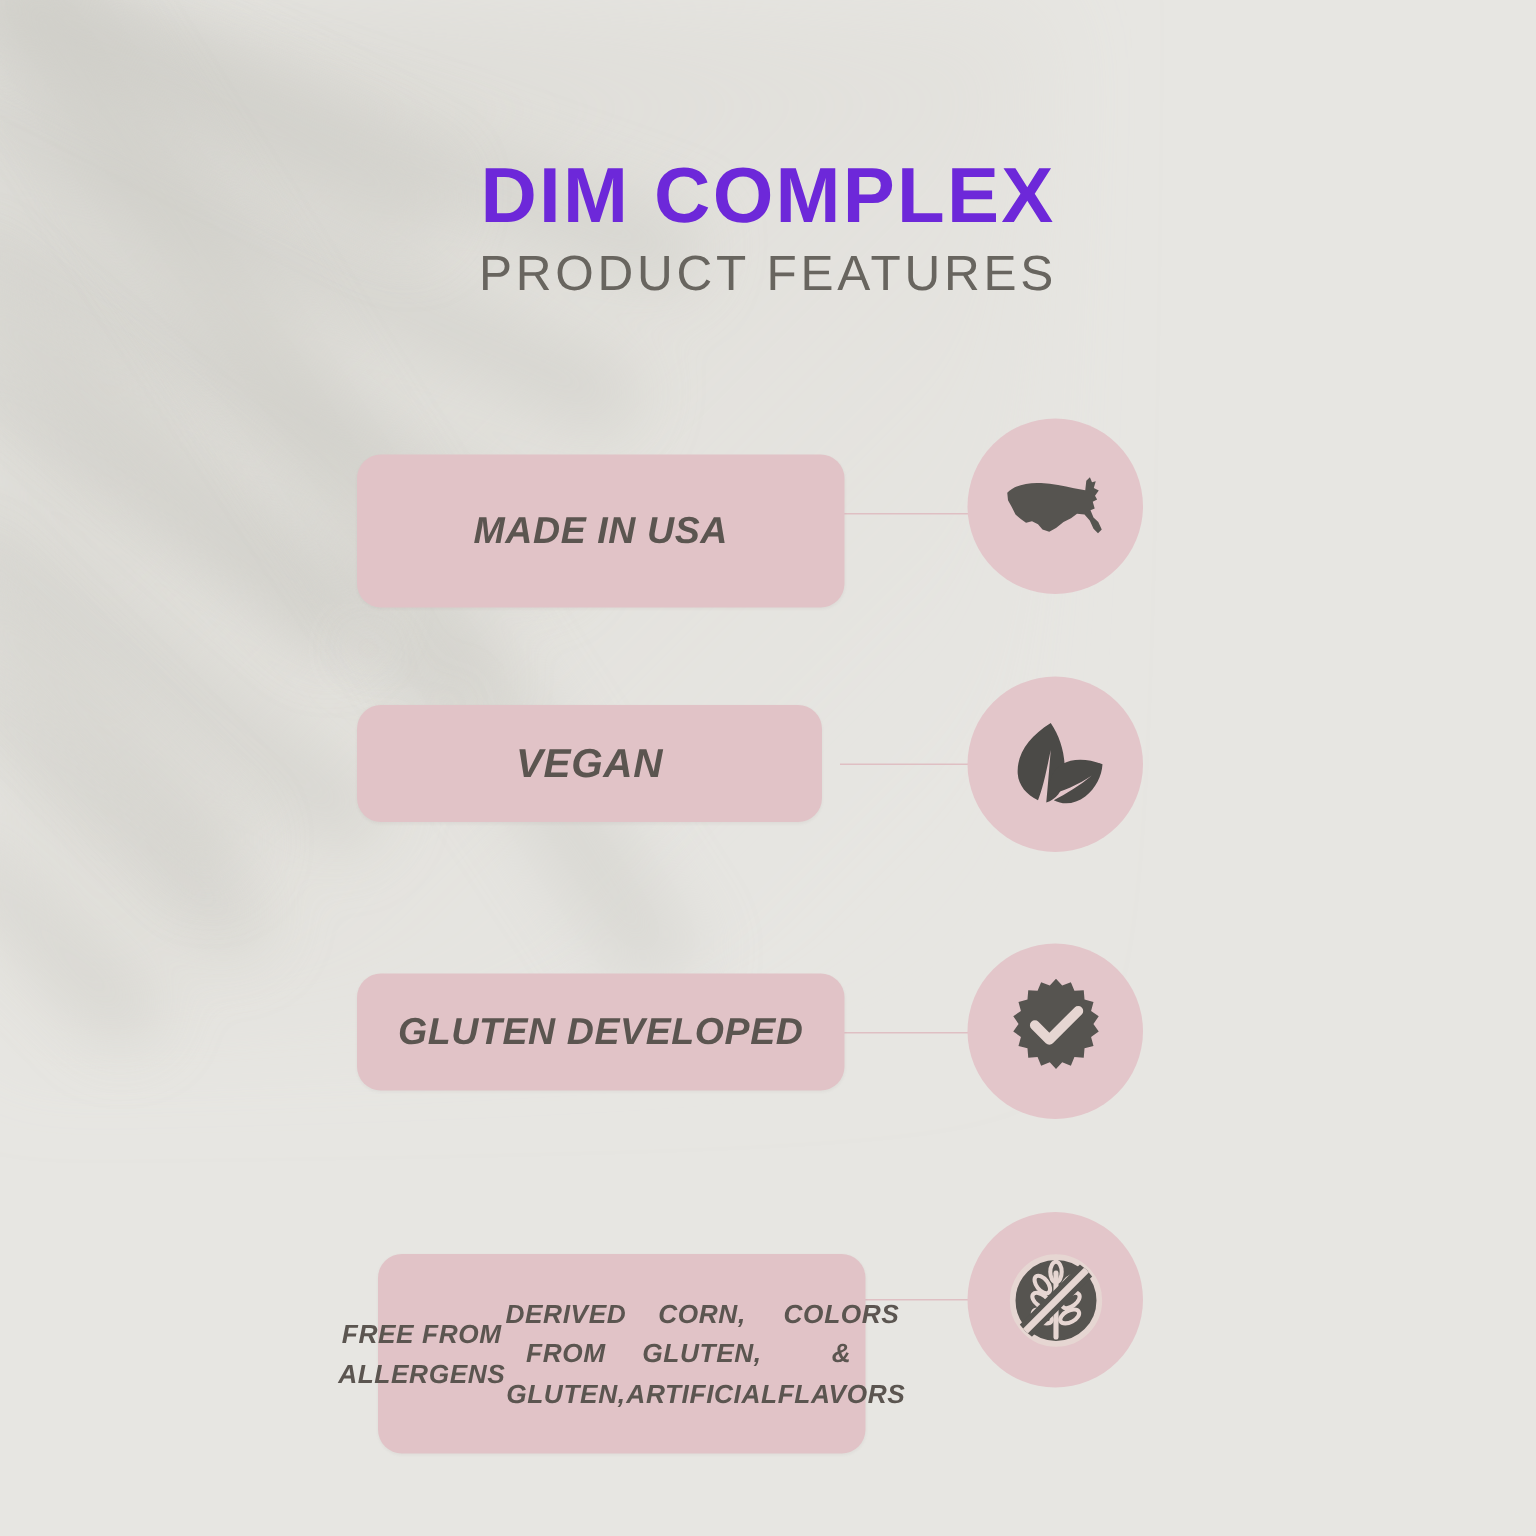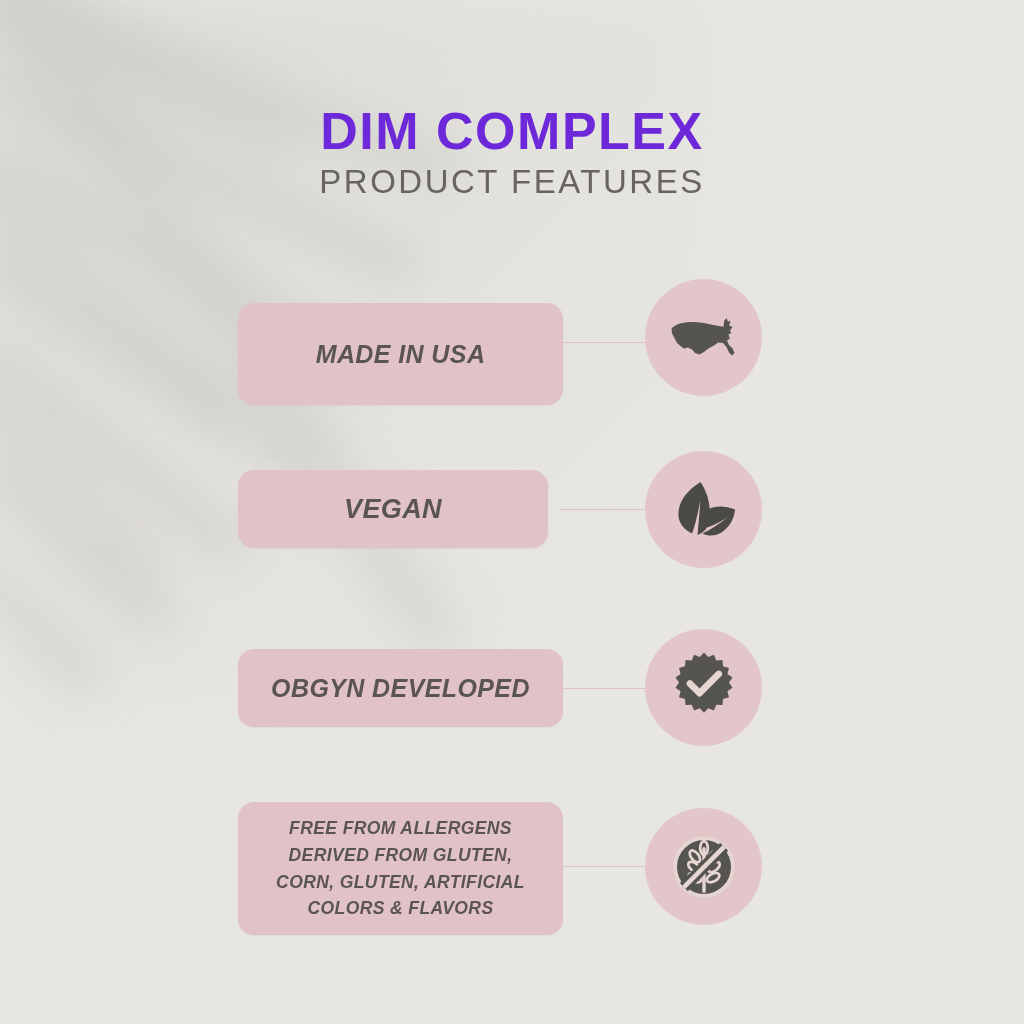--- a/index.html
+++ b/index.html
@@ -162,21 +162,21 @@
                    C39 58 47 57 53.5 52 C60.5 46.5 64.5 38.5 65 30.5 Z"></path>
         </svg>
       </span>
     </div>
   </div>
 
   <div class="row">
     <div class="connector" style="top:688px;"></div>
 
     <div class="pill pill-3" style="top:649px; width:325px; height:78px;">
-      <span class="pill-label">OBGYN DEVELOPED</span>
+      <span class="pill-label">GLUTEN DEVELOPED</span>
     </div>
 
     <div class="circle" style="left:645px; top:629px; width:117px; height:117px;">
       <span>
         <svg width="74" height="74" viewBox="0 0 100 100" xmlns="http://www.w3.org/2000/svg">
           <path id="starburst" fill="#565450" d="M50 2
             L55.6 8.1 L63.4 5.1 L66.6 12.8 L75 12.3 L75.7 20.7 L83.8 22.9
             L81.6 31 L88.5 35.8 L83.7 42.7 L88.5 49.6 L81.6 54.4 L83.8 62.5
             L75.7 64.7 L75 73.1 L66.6 72.6 L63.4 80.3 L55.6 77.3 L50 83.4
             L44.4 77.3 L36.6 80.3 L33.4 72.6 L25 73.1 L24.3 64.7 L16.2 62.5
@@ -184,21 +184,21 @@
             L24.3 20.7 L25 12.3 L33.4 12.8 L36.6 5.1 L44.4 8.1 Z"></path>
           <path d="M31 44 L44 57 L70 31" fill="none" stroke="#e6d6d2" stroke-width="9" stroke-linecap="round" stroke-linejoin="round"></path>
         </svg>
       </span>
     </div>
   </div>
 
   <div class="row">
     <div class="connector" style="top:866px;"></div>
 
-    <div class="pill pill-4" style="top:802px; width:325px; height:133px; flex-direction:column;">
+    <div class="pill pill-4" style="top:836px; width:325px; height:133px; flex-direction:row;margin-left:14px;">
       <span class="pill-label">FREE FROM ALLERGENS</span>
       <span class="pill-label">DERIVED FROM GLUTEN,</span>
       <span class="pill-label">CORN, GLUTEN, ARTIFICIAL</span>
       <span class="pill-label">COLORS &amp; FLAVORS</span>
     </div>
 
     <div class="circle" style="left:645px; top:808px; width:117px; height:117px;">
       <span>
         <svg width="76" height="76" viewBox="0 0 100 100" xmlns="http://www.w3.org/2000/svg">
           <defs>

